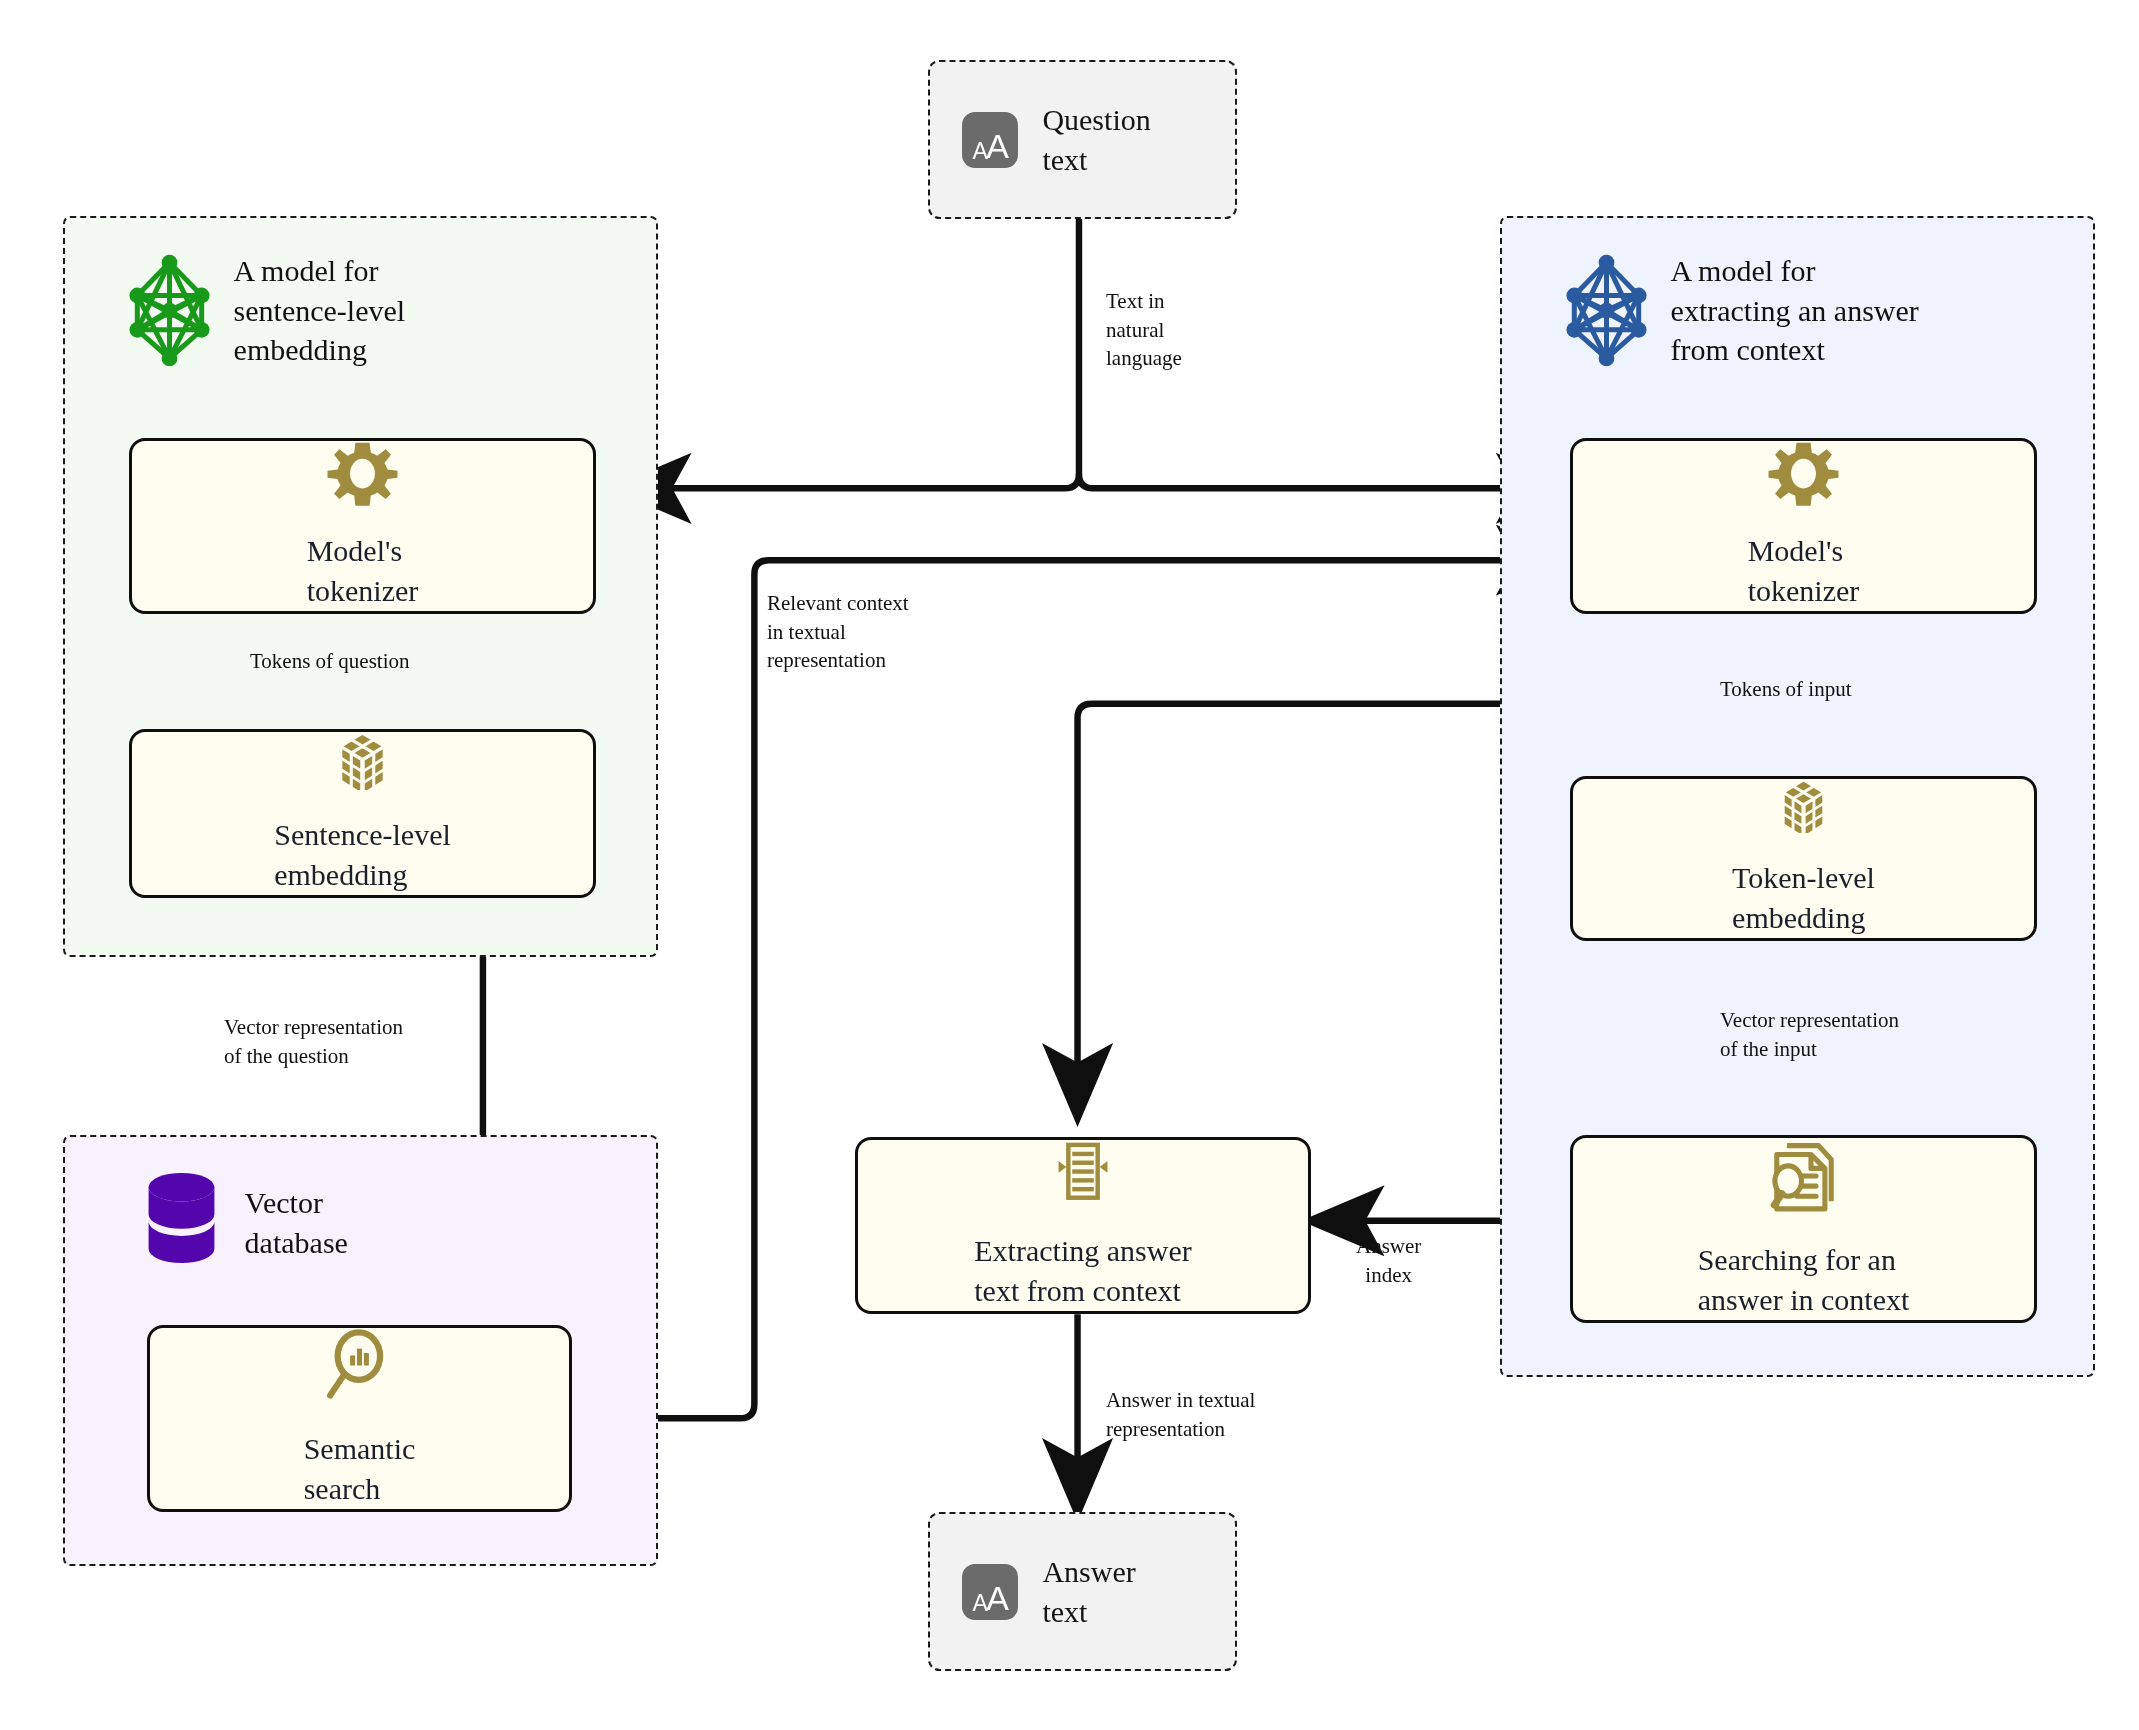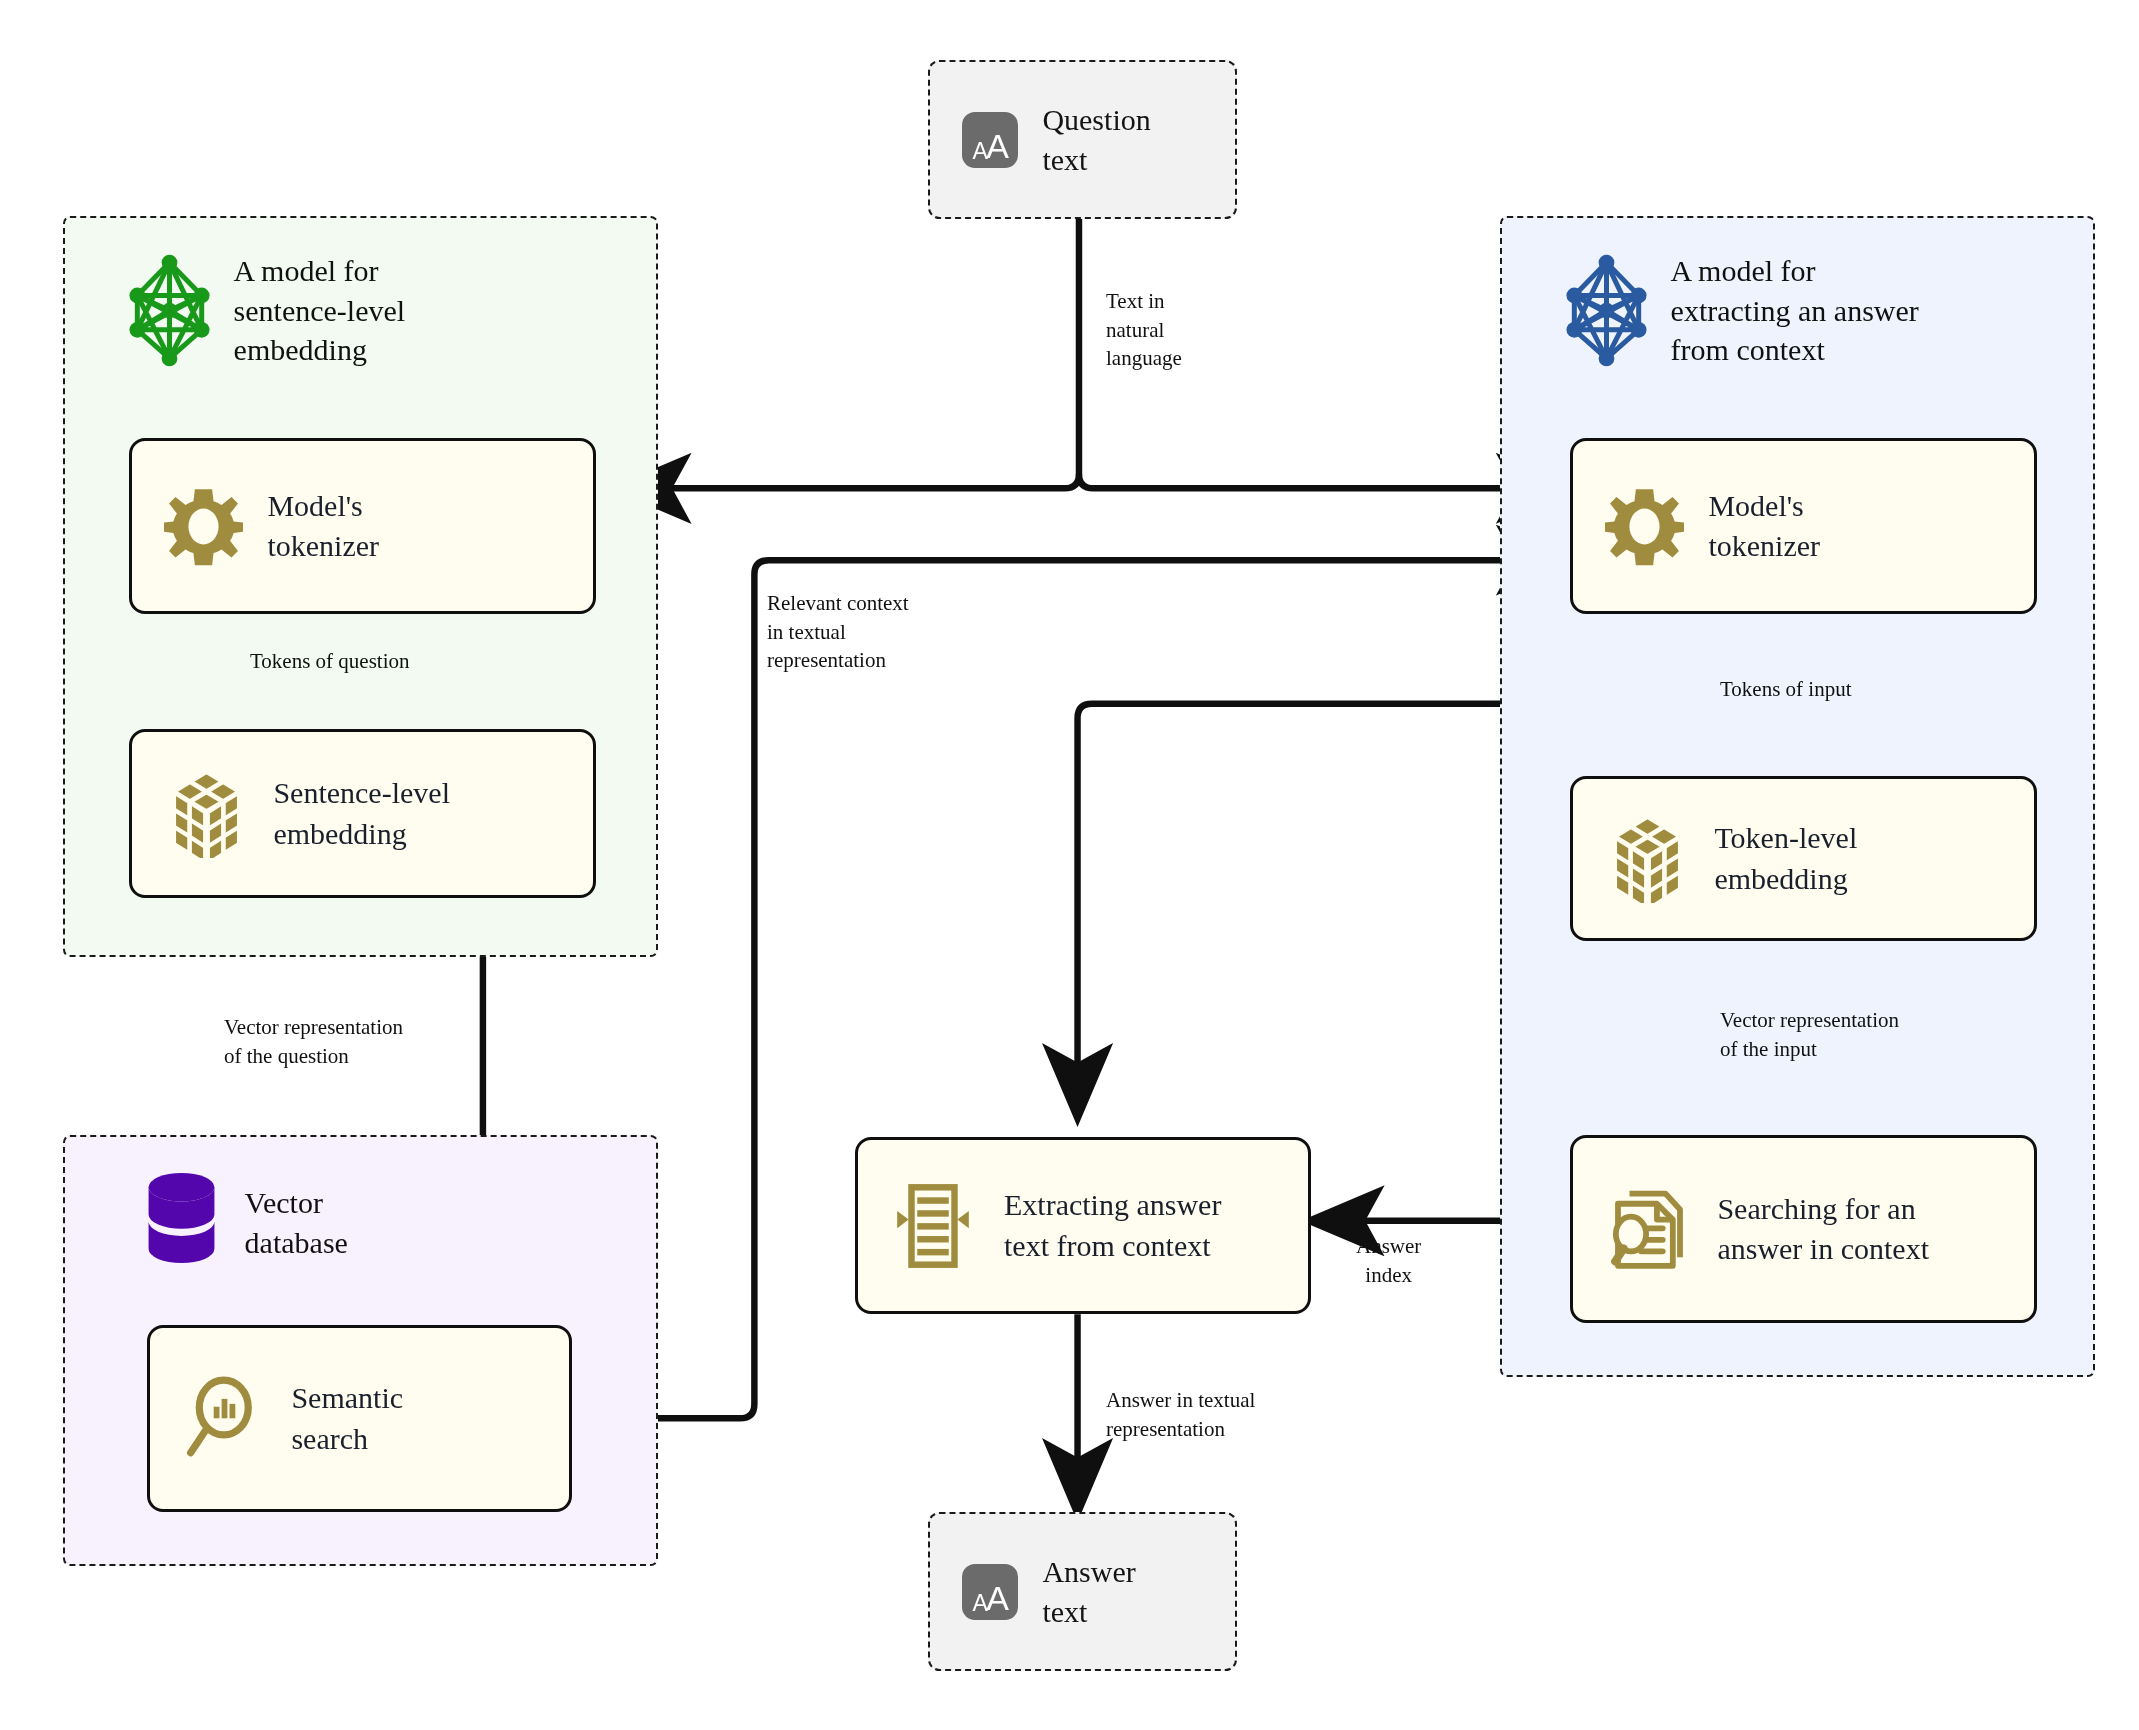--- a/index.html
+++ b/index.html
@@ -53,21 +53,21 @@
   
   .node {
     position: absolute;
     background: #fffdf0;
     border: 3.6px solid #0f0f0f;
     border-radius: 16px;
     box-sizing: border-box;
     display: flex;
     align-items: center;
     gap: 24.4px;
-    padding-left: 32px;
+    flex-direction: column;
   }
   .node-label {
     font-size: 30px;
     line-height: 1.34;
     color: #1a1f2c;
     white-space: pre-line;
   }
 
   
   .term {

